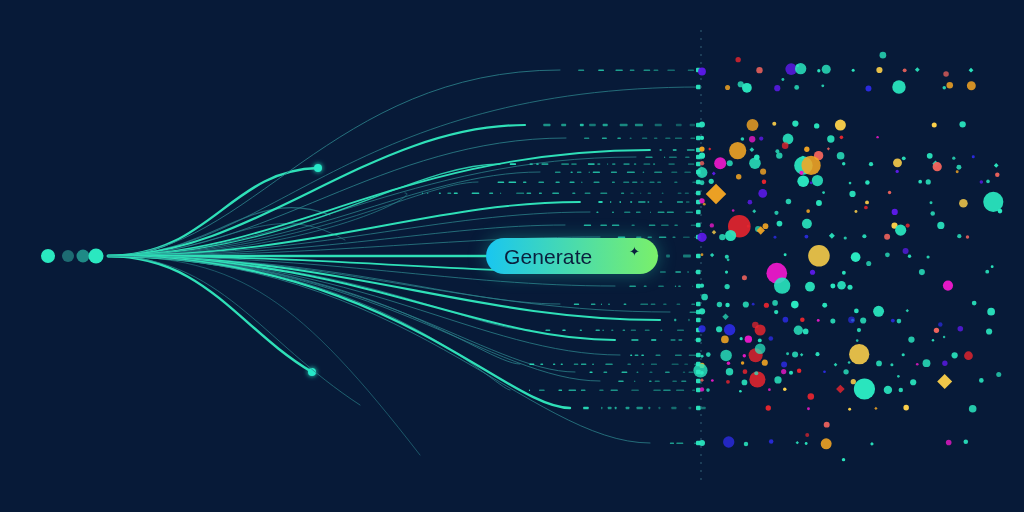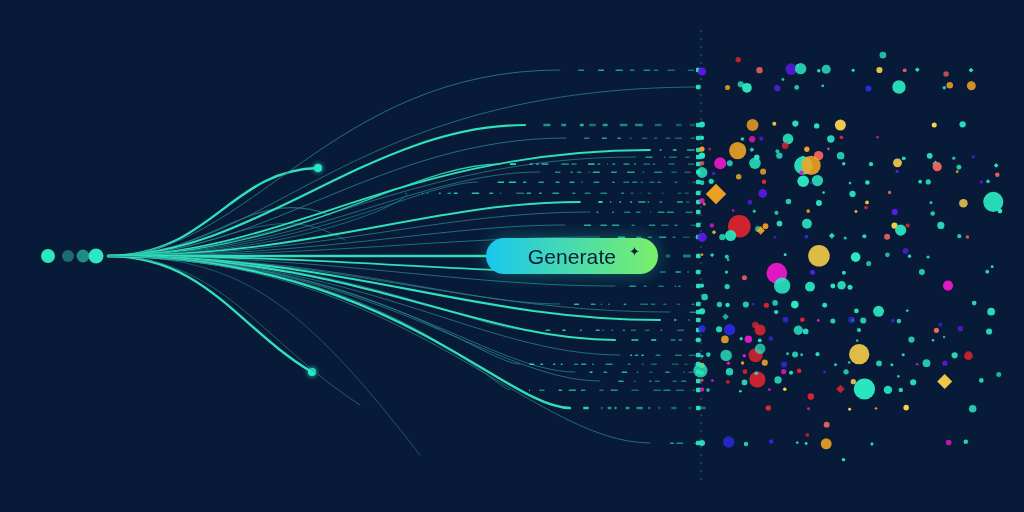--- a/index.html
+++ b/index.html
@@ -23,22 +23,22 @@
     inset: 0;
     width: 1024px;
     height: 512px;
     display: block;
   }
   
   #generate-button {
     position: absolute;
     display: flex;
     align-items: center;
-    justify-content: flex-end;
-    gap: 13px;
+    justify-content: space-between;
+    gap: 3px;
     border: none;
     border-radius: 999px;
     cursor: pointer;
     padding: 8px 18px;
     white-space: nowrap;
     box-shadow: 0 0 18px rgba(40, 220, 190, 0.35);
   }
   #generate-label {
     font-family: "Liberation Sans", sans-serif;
     font-size: 21px;

